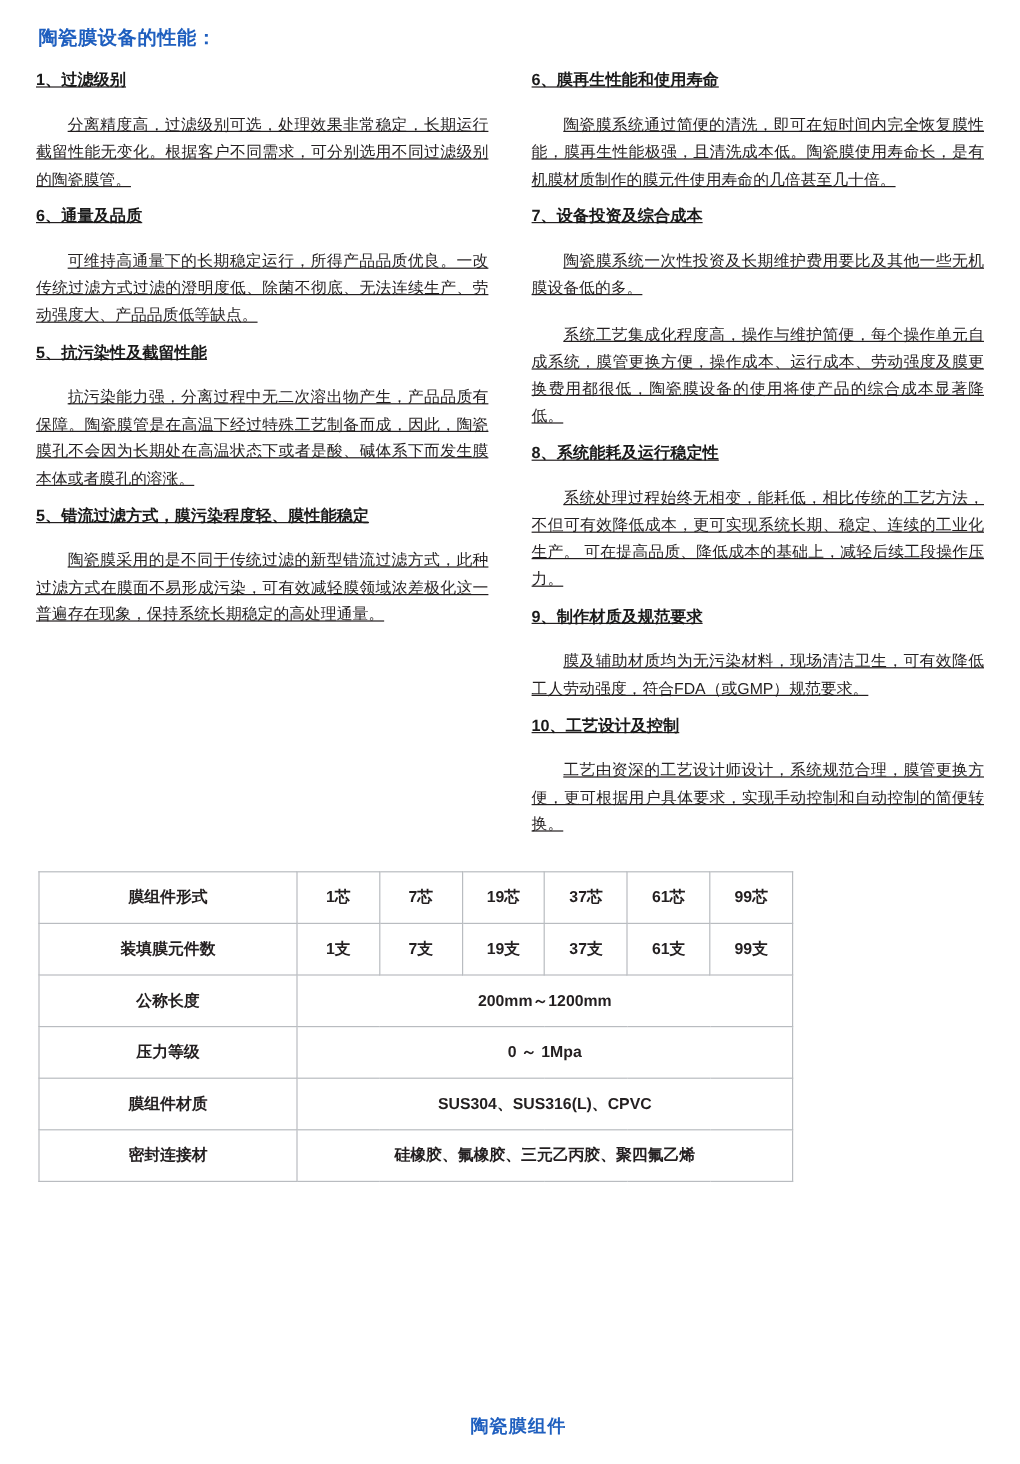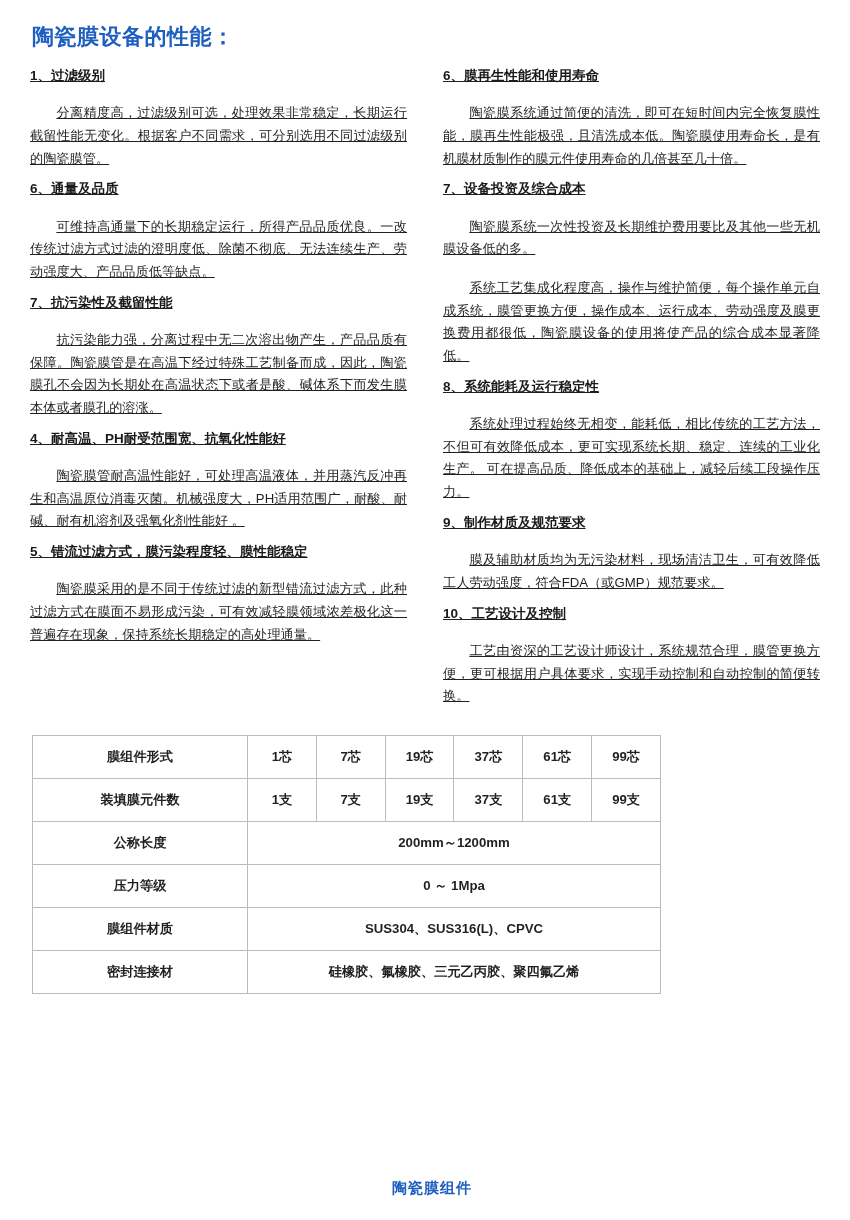--- a/index.html
+++ b/index.html
@@ -17,21 +17,21 @@
   }
   .page {
     position: relative;
     width: 850px;
     height: 1220px;
     box-sizing: border-box;
     padding: 18px 30px 0 30px;
   }
   .doc-title {
     color: #1f5fbf;
-    font-size: 22px;
+    font-size: 16px;
     font-weight: bold;
     letter-spacing: 0.5px;
     margin: 4px 0 14px 2px;
   }
   .columns {
     display: flex;
     gap: 36px;
     align-items: flex-start;
     text-decoration: underline;
   }
@@ -110,26 +110,22 @@
     <div class="col" id="left-col">
         <div class="sec">
           <div class="sec-h">1、过滤级别</div>
           <p class="sec-p">分离精度高，过滤级别可选，处理效果非常稳定，长期运行截留性能无变化。根据客户不同需求，可分别选用不同过滤级别的陶瓷膜管。</p>
         </div>
         <div class="sec">
           <div class="sec-h">6、通量及品质</div>
           <p class="sec-p">可维持高通量下的长期稳定运行，所得产品品质优良。一改传统过滤方式过滤的澄明度低、除菌不彻底、无法连续生产、劳动强度大、产品品质低等缺点。</p>
         </div>
         <div class="sec">
-          <div class="sec-h">7、抗污染性及截留性能</div>
+          <div class="sec-h">5、抗污染性及截留性能</div>
           <p class="sec-p">抗污染能力强，分离过程中无二次溶出物产生，产品品质有保障。陶瓷膜管是在高温下经过特殊工艺制备而成，因此，陶瓷膜孔不会因为长期处在高温状态下或者是酸、碱体系下而发生膜本体或者膜孔的溶涨。</p>
-        </div>
-        <div class="sec">
-          <div class="sec-h">4、耐高温、PH耐受范围宽、抗氧化性能好</div>
-          <p class="sec-p">陶瓷膜管耐高温性能好，可处理高温液体，并用蒸汽反冲再生和高温原位消毒灭菌。机械强度大，PH适用范围广，耐酸、耐碱、耐有机溶剂及强氧化剂性能好 。</p>
         </div>
         <div class="sec">
           <div class="sec-h">5、错流过滤方式，膜污染程度轻、膜性能稳定</div>
           <p class="sec-p">陶瓷膜采用的是不同于传统过滤的新型错流过滤方式，此种过滤方式在膜面不易形成污染，可有效减轻膜领域浓差极化这一普遍存在现象，保持系统长期稳定的高处理通量。</p>
         </div>
       </div>
     <div class="col" id="right-col">
         <div class="sec">
           <div class="sec-h">6、膜再生性能和使用寿命</div>
           <p class="sec-p">陶瓷膜系统通过简便的清洗，即可在短时间内完全恢复膜性能，膜再生性能极强，且清洗成本低。陶瓷膜使用寿命长，是有机膜材质制作的膜元件使用寿命的几倍甚至几十倍。</p>

